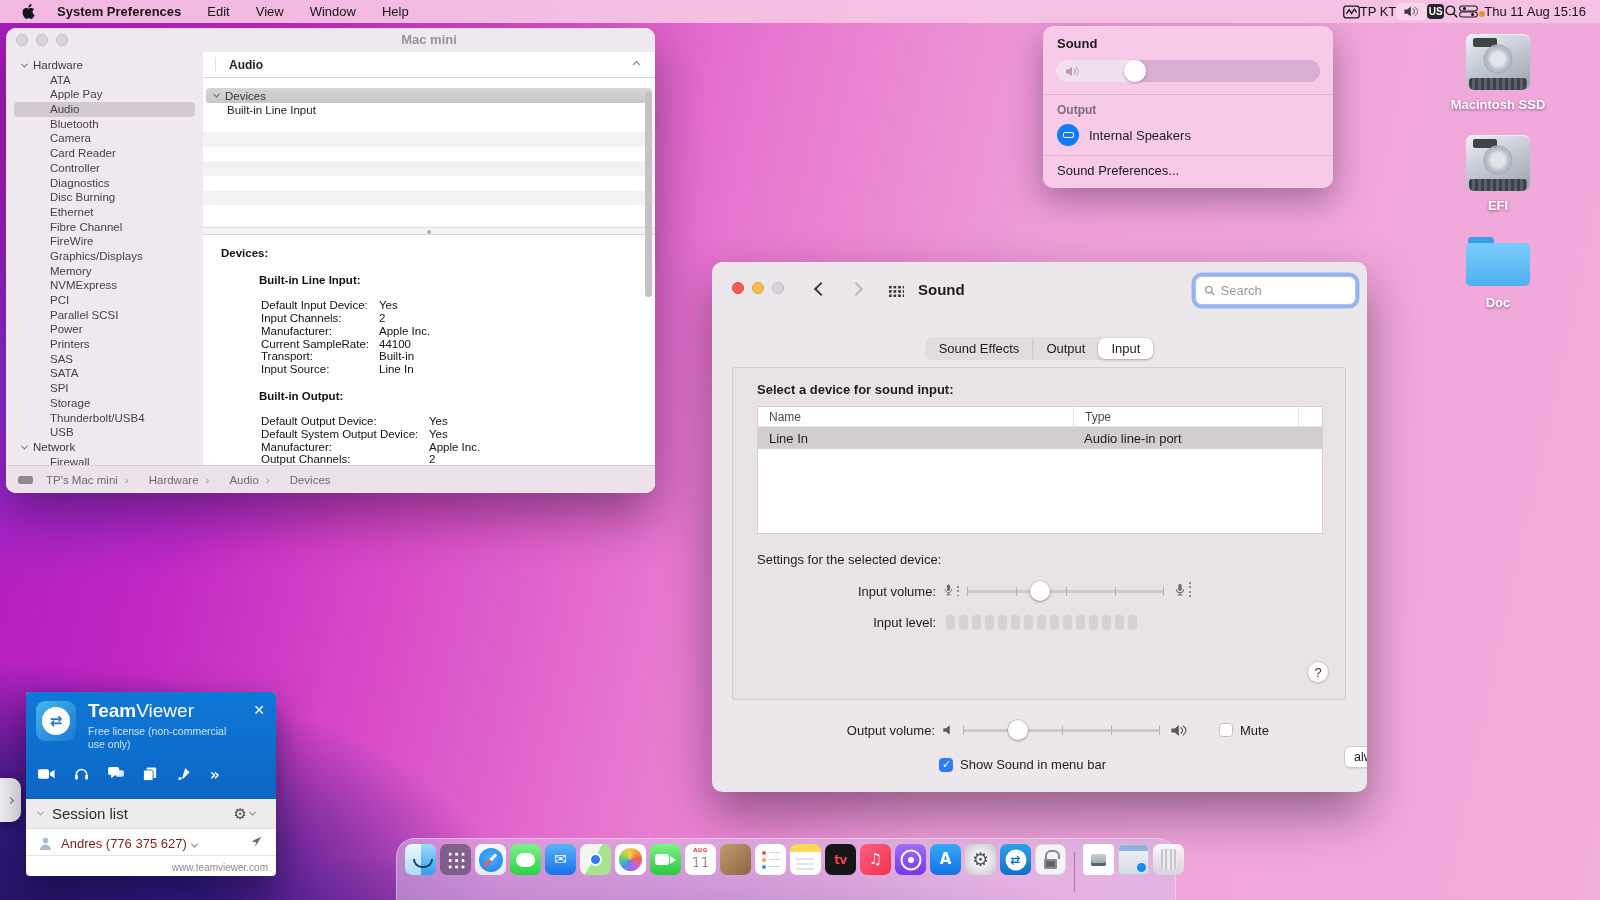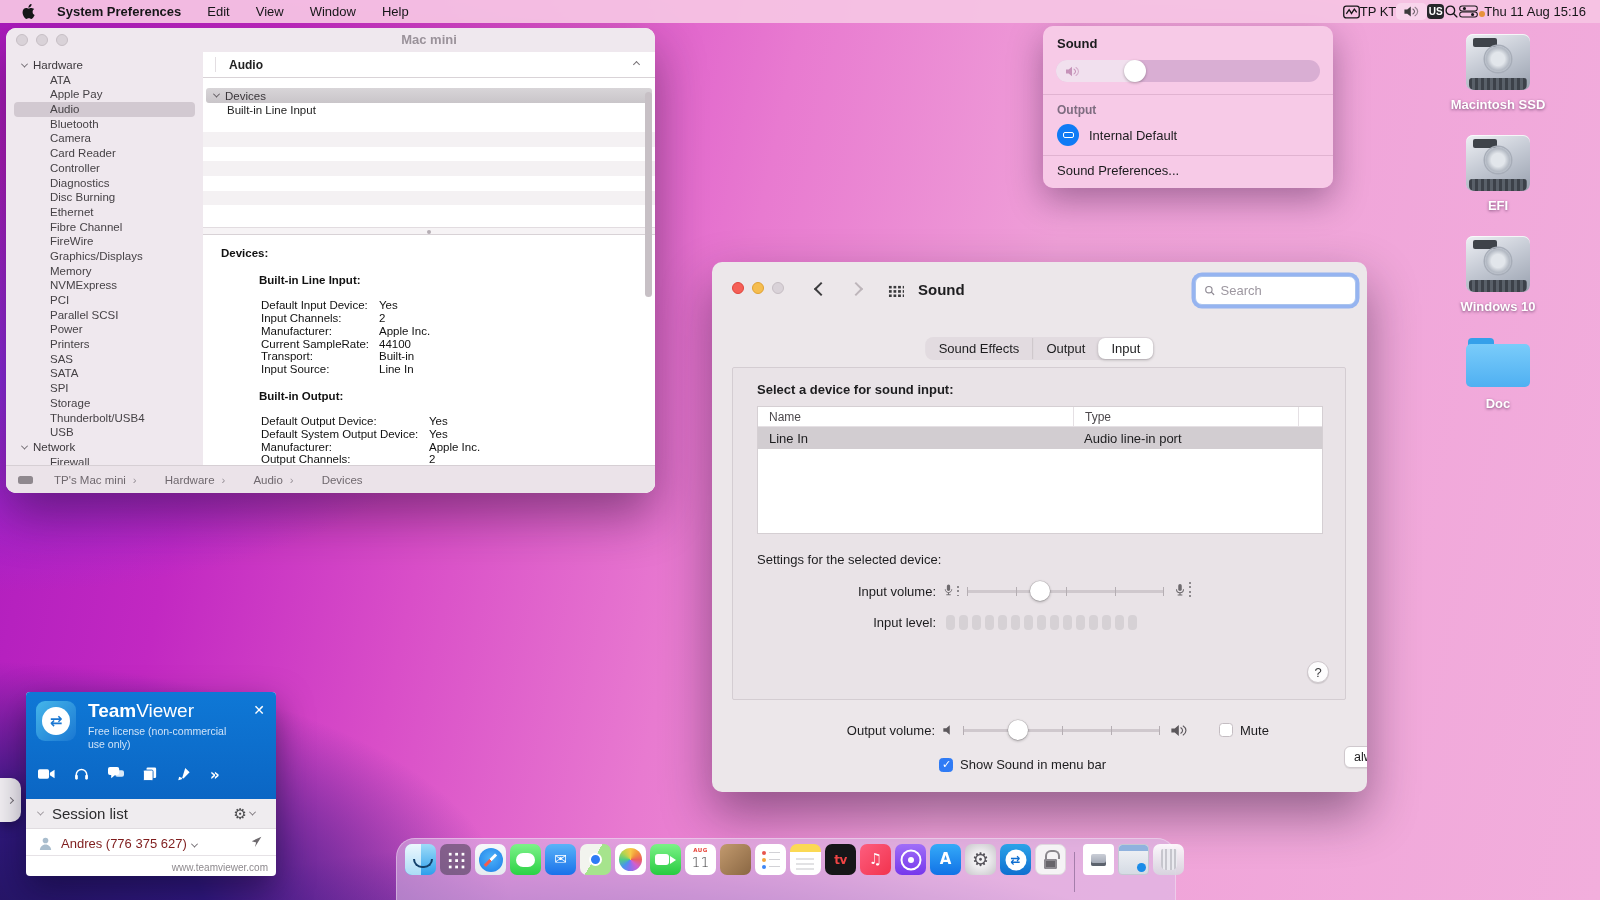--- a/index.html
+++ b/index.html
@@ -66,21 +66,21 @@
 .si-details{position:absolute;left:0;top:183px;right:0;bottom:28px;padding:0 0 0 18px;font-size:11.5px;color:#111;overflow:hidden}
 .dl{line-height:12.7px}
 .dl .dl-text{font-weight:700}
 .dl.head{margin:12px 0 14px}
 .dl.sub{margin:14px 0 13px;padding-left:38px}
 .dl.kv{padding-left:40px;display:flex}
 .dl.kv .dl-k{display:inline-block}
 .dl.col1 .dl-k{width:118px}
 .dl.col2 .dl-k{width:168px}
 .si-dscroll{position:absolute;right:3px;top:40px;width:7px;height:205px;border-radius:4px;background:#c7c0c5}
-.si-bottom{position:absolute;left:0;bottom:0;right:0;height:28px;background:#ebe3e9;border-top:1px solid #d6cfd4;display:flex;align-items:center;gap:21px;padding-left:12px;font-size:11.5px;color:#6f686e}
+.si-bottom{position:absolute;left:0;bottom:0;right:0;height:28px;background:#ebe3e9;border-top:1px solid #d6cfd4;display:flex;align-items:center;gap:13px;padding-left:12px;font-size:11.5px;color:#6f686e}
 .mini-ic{width:15px;height:8px;border-radius:2.5px;background:#8f888e;flex:none}
 .crumb:not(:last-of-type)::after{content:"›";margin:0 7px;color:#9a939a}
 
 
 .popover{position:absolute;left:1043px;top:26px;width:290px;height:162px;border-radius:10px;background:rgba(247,203,231,.97);box-shadow:0 12px 34px rgba(40,10,50,.38);z-index:40;color:#1c1c1e}
 .pop-title{position:absolute;left:14px;top:10px;font-size:13px;font-weight:700}
 .pop-slider{position:absolute;left:13px;top:34px;right:13px;height:22px;border-radius:11px;background:#d9aed3;--p:30%}
 .pop-fill{position:absolute;left:0;top:0;bottom:0;width:var(--p);background:rgba(255,255,255,.62);border-radius:11px 0 0 11px}
 .pop-knob{position:absolute;top:0;left:calc(var(--p) - 11px);width:22px;height:22px;border-radius:50%;background:#fff;box-shadow:0 1px 3px rgba(0,0,0,.3)}
 .pop-spk{position:absolute;left:8px;top:4px;opacity:.75}
@@ -289,26 +289,20 @@
           <i class="sticker"></i>
         </div>
         <div class="di-label">Macintosh SSD</div>
       </div>
       <div class="dicon drive">
         <div class="di-art">
           <i class="sticker"></i>
         </div>
         <div class="di-label">EFI</div>
       </div>
-      <div class="dicon drive">
-        <div class="di-art">
-          <i class="sticker"></i>
-        </div>
-        <div class="di-label">Windows 10</div>
-      </div>
       <div class="dicon folder">
         <div class="di-art"></div>
         <div class="di-label">Doc</div>
       </div>
   </div>
 
   <div class="win-si winshadow">
     <div class="si-titlebar">
       <div class="lights">
         <span class="light gray"></span>
@@ -544,21 +538,21 @@
           </svg>
       </span>
       <div class="pop-knob"></div>
     </div>
     <div class="pop-div" style="top:68px"></div>
     <div class="pop-sub">Output</div>
     <div class="pop-row">
       <span class="pop-blue">
           <i></i>
         </span>
-      <span class="pop-rowlabel">Internal Default</span>
+      <span class="pop-rowlabel">Internal Speakers</span>
     </div>
     <div class="pop-div" style="top:129px"></div>
     <div class="pop-link">Sound Preferences...</div>
   </div>
 
   <div class="win-snd winshadow">
     <div class="lights snd-l
 ights snd-lights" style="position:absolute;left:20px;top:20px">
       <span class="light red"></span>
       <span class="light yellow"></span>

